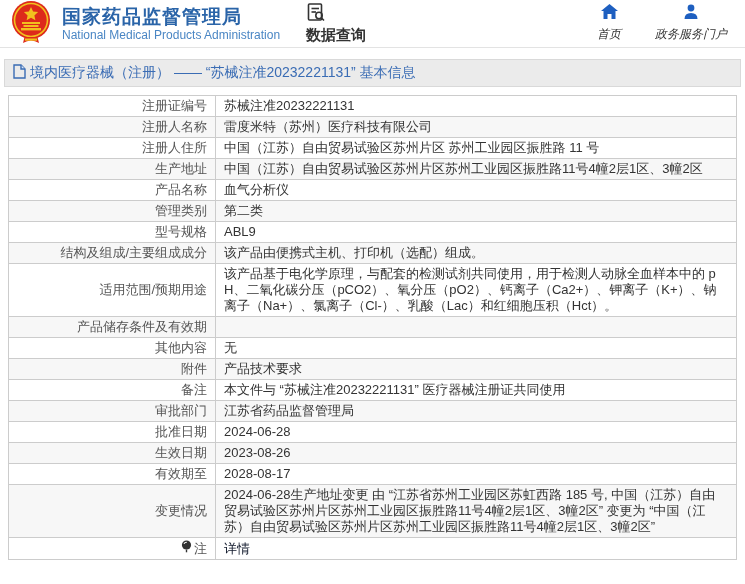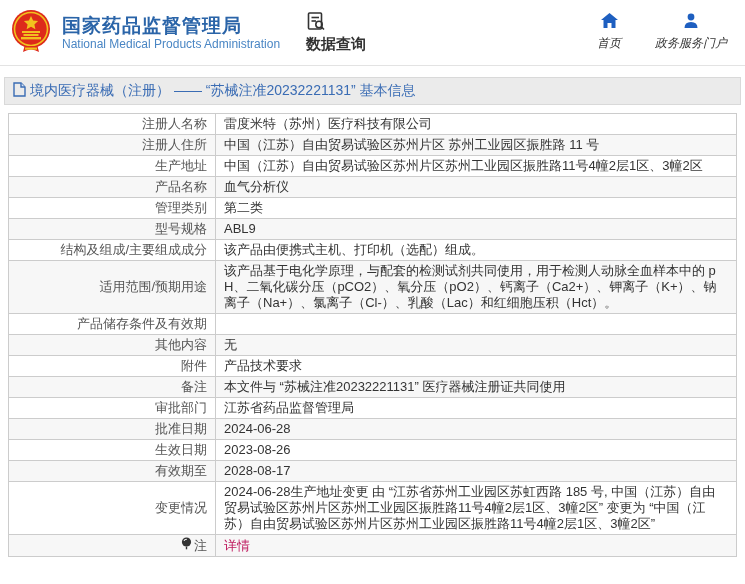--- a/index.html
+++ b/index.html
@@ -1,20 +1,20 @@
 <!DOCTYPE html>
 <html><head>
 <meta charset="utf-8">
 <style>
   * { margin:0; padding:0; box-sizing:border-box; }
   html,body { width:745px; height:584px; background:#fff;
     font-family:"Liberation Sans","DejaVu Sans",sans-serif; color:#333; }
 
   
-  .header { height:66px; border-bottom:1px solid #e3e3e3; display:flex;
+  .header { height:48px; border-bottom:1px solid #e3e3e3; display:flex;
     align-items:center; padding:0 18px 0 8px; }
   .emblem { width:46px; height:46px; flex:0 0 auto; }
   .org { margin-left:8px; }
   .org-cn { font-size:19px; font-weight:bold; color:#2a64a8; letter-spacing:1px; line-height:24px; }
   .org-en { font-size:12px; color:#4a86c4; line-height:13px; }
   .dataquery { display:flex; margin-left:26px; cursor:pointer;flex-direction:column; }
   .dataquery svg { margin-right:4px; }
   .dataquery-label { font-size:15px; font-weight:600; color:#333; }
   .spacer { flex:1; }
   .nav { display:flex; align-items:flex-start; gap:34px; }
@@ -29,21 +29,21 @@
   .titlebar-text { font-size:14px; color:#3a6cb4; }
 
   
   table.info { border-collapse:collapse; width:729px; margin:8px 8px 0 8px;
     table-layout:fixed; }
   table.info td { border:1px solid #ccc; font-size:13px; line-height:16px;
     padding:2px 8px; vertical-align:middle; }
   td.lbl { width:207px; text-align:right; color:#555; }
   td.val { color:#333; word-break:break-all; }
   tr:nth-child(even) { background:#f7f7f7; }
-  a.detail { color:#be185d; text-decoration:none; cursor:pointer; }
+  a.detail { color:#0f172a; text-decoration:none; cursor:pointer; }
   .note-cell { display:flex; justify-content:flex-end; align-items:center; gap:2px; }
 </style>
 </head>
 <body>
 
 <div class="header">
   <span>
     <svg class="emblem" viewBox="0 0 46 46">
       <circle cx="23" cy="21" r="19" fill="#dd2a1b"></circle>
       <circle cx="23" cy="21" r="16.5" fill="none" stroke="#f2c11e" stroke-width="1.6"></circle>
@@ -101,20 +101,24 @@
     <svg width="13" height="15" viewBox="0 0 13 15" fill="none" stroke="#3a6cb4" stroke-width="1.4">
       <path d="M1 1 h7 l4 4 v9 h-11 z"></path>
       <path d="M8 1 v4 h4" fill="#dbe6f5"></path>
     </svg>
   </span>
   <span class="titlebar-text">境内医疗器械（注册） —— “苏械注准20232221131” 基本信息</span>
 </div>
 
 <table class="info">
   <tbody>
+      <tr>
+    <td class="lbl">注册证编号</td>
+    <td class="val">苏械注准20232221131</td>
+  </tr>
   <tr>
     <td class="lbl">注册人名称</td>
     <td class="val">雷度米特（苏州）医疗科技有限公司</td>
   </tr>
   <tr>
     <td class="lbl">注册人住所</td>
     <td class="val">中国（江苏）自由贸易试验区苏州片区 苏州工业园区振胜路 11 号</td>
   </tr>
   <tr>
     <td class="lbl">生产地址</td>

